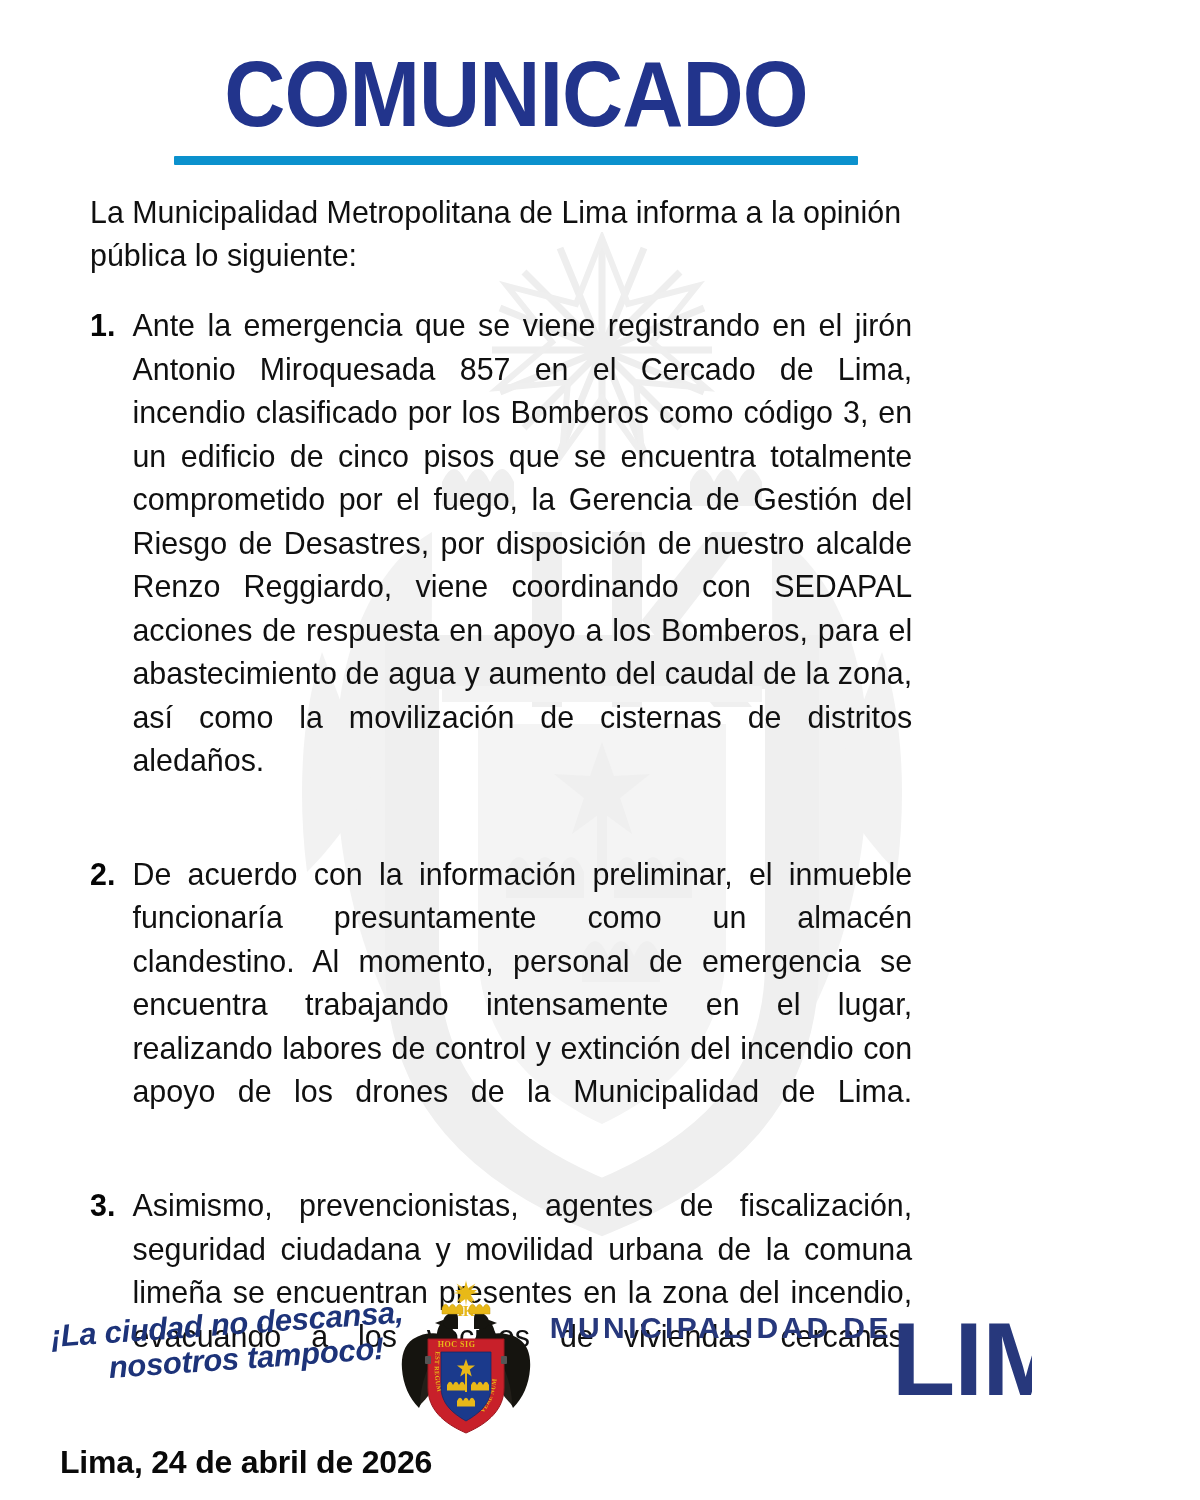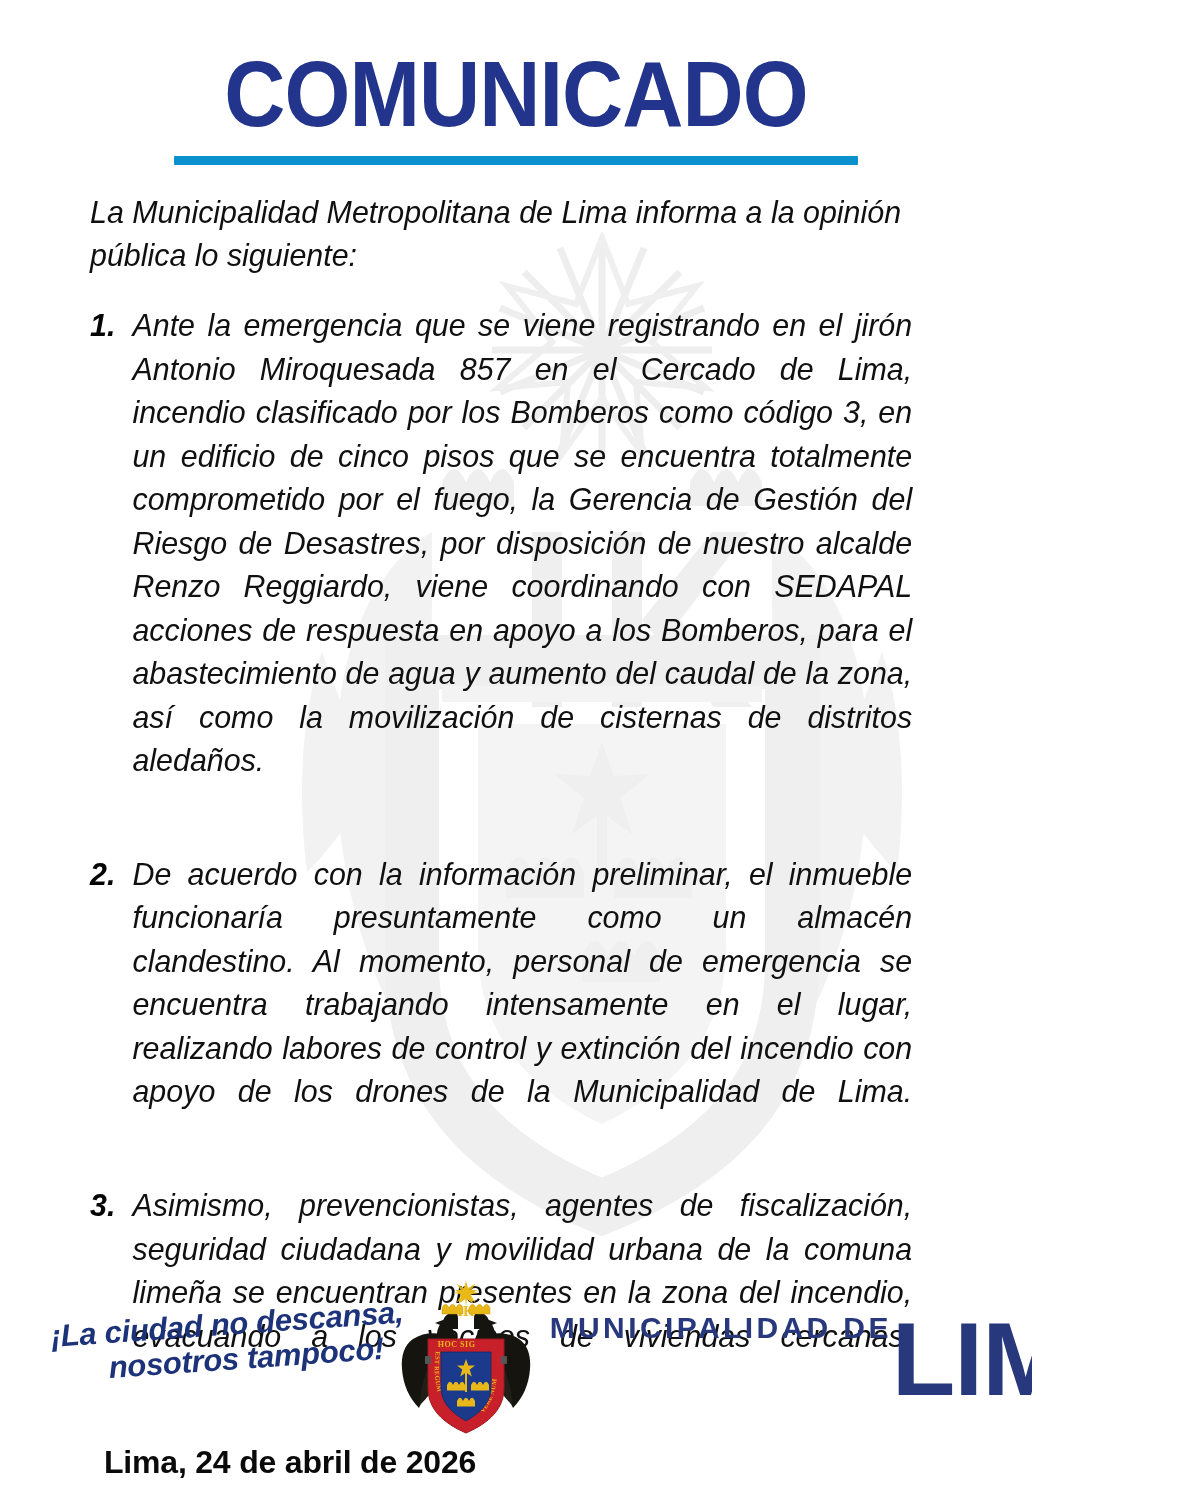--- a/index.html
+++ b/index.html
@@ -58,21 +58,20 @@
     margin: 16px auto 0 auto;
     border-radius: 1px;
   }
 
   
   .content {
     position: relative;
     z-index: 2;
     margin: 0;
     padding: 0 90px 0 90px;
-    font-style: italic;
   }
   .intro {
     font-size: 31.5px;
     line-height: 1.37;
     color: #101010;
     text-align: left;
     margin: 26px 0 0 0;
     font-stretch: condensed;
     transform: scaleX(0.965);
     transform-origin: left top;
@@ -101,21 +100,21 @@
   .item-text::after {
     content: "";
     display: inline-block;
     width: 100%;
   }
 
   .date-line {
     position: relative;
     z-index: 3;
     margin: 42px 0 0 0;
-    padding-left: 104px;
+    padding-left: 60px;
     font-size: 32px;
     font-weight: bold;
     color: #0a0a0a;
     letter-spacing: -0.2px;
   }
 
   
   #footer {
     position: absolute;
     left: 0;

